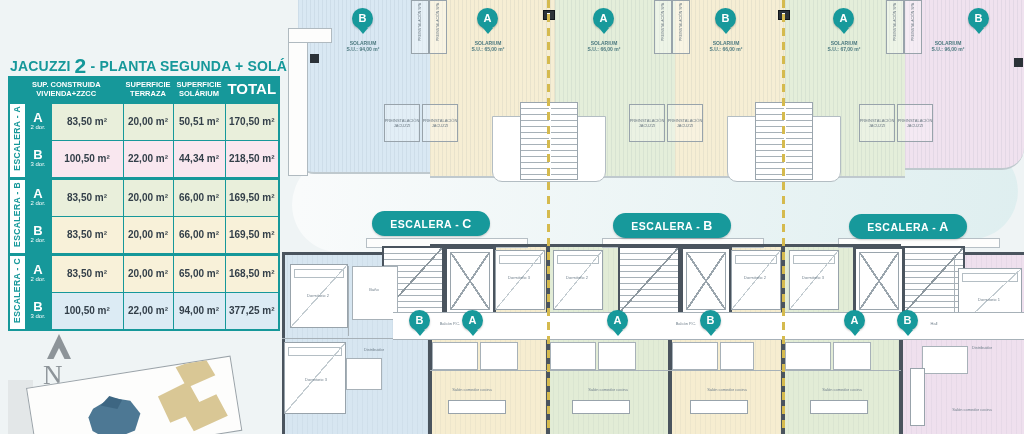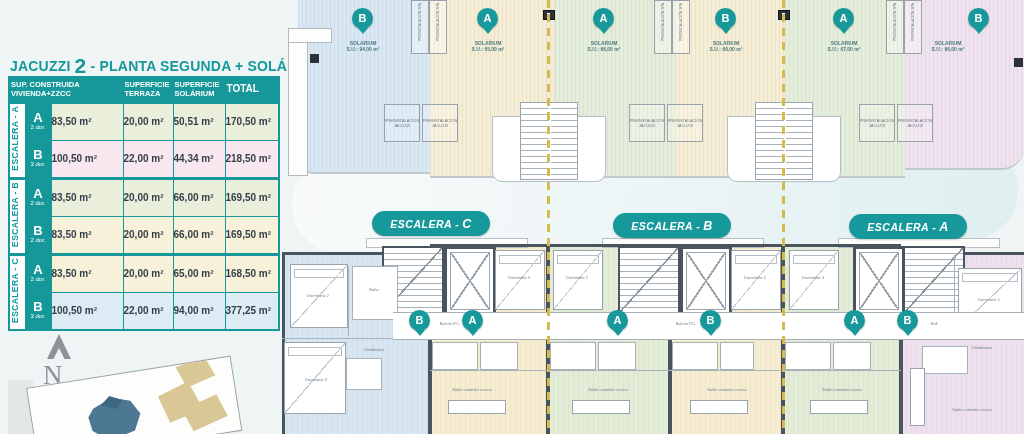--- a/index.html
+++ b/index.html
@@ -5,23 +5,23 @@
   html,body{margin:0;padding:0;background:#dfe6e8;}
   .stage{position:relative;width:1024px;height:434px;overflow:hidden;
          background:#eff4f5;font-family:"Liberation Sans",sans-serif;}
 
   
   .title{position:absolute;left:10px;top:54px;width:272px;color:#16989a;
          font-weight:bold;font-size:14px;letter-spacing:.2px;white-space:nowrap;}
   .title .num{font-size:21px;vertical-align:-2px;}
   table.surf{position:absolute;left:8px;top:76px;border-collapse:collapse;
              table-layout:fixed;width:270px;border:2.5px solid #16989a;}
-  table.surf th,table.surf td{border:1.5px solid #16989a;padding:0;text-align:left;vertical-align:middle;}
+  table.surf th,table.surf td{border:1.5px solid #16989a;padding:0;text-align:center;vertical-align:middle;}
   table.surf th{background:#16989a;color:#fff;font-size:7.5px;font-weight:bold;line-height:1.25;padding:2px 1px;}
-  table.surf th.total{font-size:10px;}
+  table.surf th.total{font-size:15px;}
   tr.grp-start td{border-top:3px solid #16989a;}
   td.glabel{background:#fff;width:16px;}
   .vtext{writing-mode:vertical-rl;transform:rotate(180deg);font-size:8.5px;font-weight:bold;
          color:#16989a;letter-spacing:.4px;white-space:nowrap;display:inline-block;}
   td.lcell{background:#fff;padding:1.5px;width:26px;height:36px;}
   .lbox{background:#16989a;color:#fff;width:100%;height:100%;display:flex;flex-direction:column;
         align-items:center;justify-content:center;}
   .lbox .big{font-size:13px;font-weight:bold;line-height:12px;}
   .lbox .small{font-size:6px;line-height:7px;}
   td.val{font-size:10px;font-weight:bold;color:#333f49;height:36px;}
@@ -66,21 +66,21 @@
   .notchband{position:absolute;background:#fdfdfc;border:1px solid #b0bac0;}
 
   
   .pin{position:absolute;width:21px;height:21px;border-radius:50%;background:#17999b;color:#fff;
        font-size:11px;font-weight:bold;line-height:21px;text-align:center;z-index:8;
        box-shadow:0 1px 2px rgba(0,0,0,.25);}
   .pin::after{content:'';position:absolute;left:50%;top:20px;margin-left:-5px;
               border:5px solid transparent;border-top:6px solid #17999b;}
   .pill{position:absolute;width:118px;height:25px;border-radius:13px;background:#17999b;z-index:8;
         color:#fff;display:flex;align-items:center;justify-content:center;gap:3px;
-        font-size:10.5px;font-weight:bold;letter-spacing:.5px;box-shadow:0 1px 2px rgba(0,0,0,.2);font-style:italic;}
+        font-size:10.5px;font-weight:bold;letter-spacing:.5px;box-shadow:0 1px 2px rgba(0,0,0,.2);}
   .pill .lt{font-size:12.5px;}
   .dashline{position:absolute;top:0;width:2.5px;height:430px;z-index:6;
             background:repeating-linear-gradient(180deg,#d5ba4e 0 8px,transparent 8px 14px);}
 
   
   .fplan{position:absolute;left:282px;top:238px;width:742px;height:196px;overflow:hidden;}
   .fz{position:absolute;background-image:repeating-linear-gradient(90deg,rgba(70,95,115,.05) 0 1px,transparent 1px 5px);}
   .fz-blue{background-color:#d7e6f1;} .fz-cream{background-color:#f6edd0;}
   .fz-green{background-color:#e2ecd6;} .fz-pink{background-color:#efe0ee;}
   .wall{position:absolute;background:#4a545e;}

